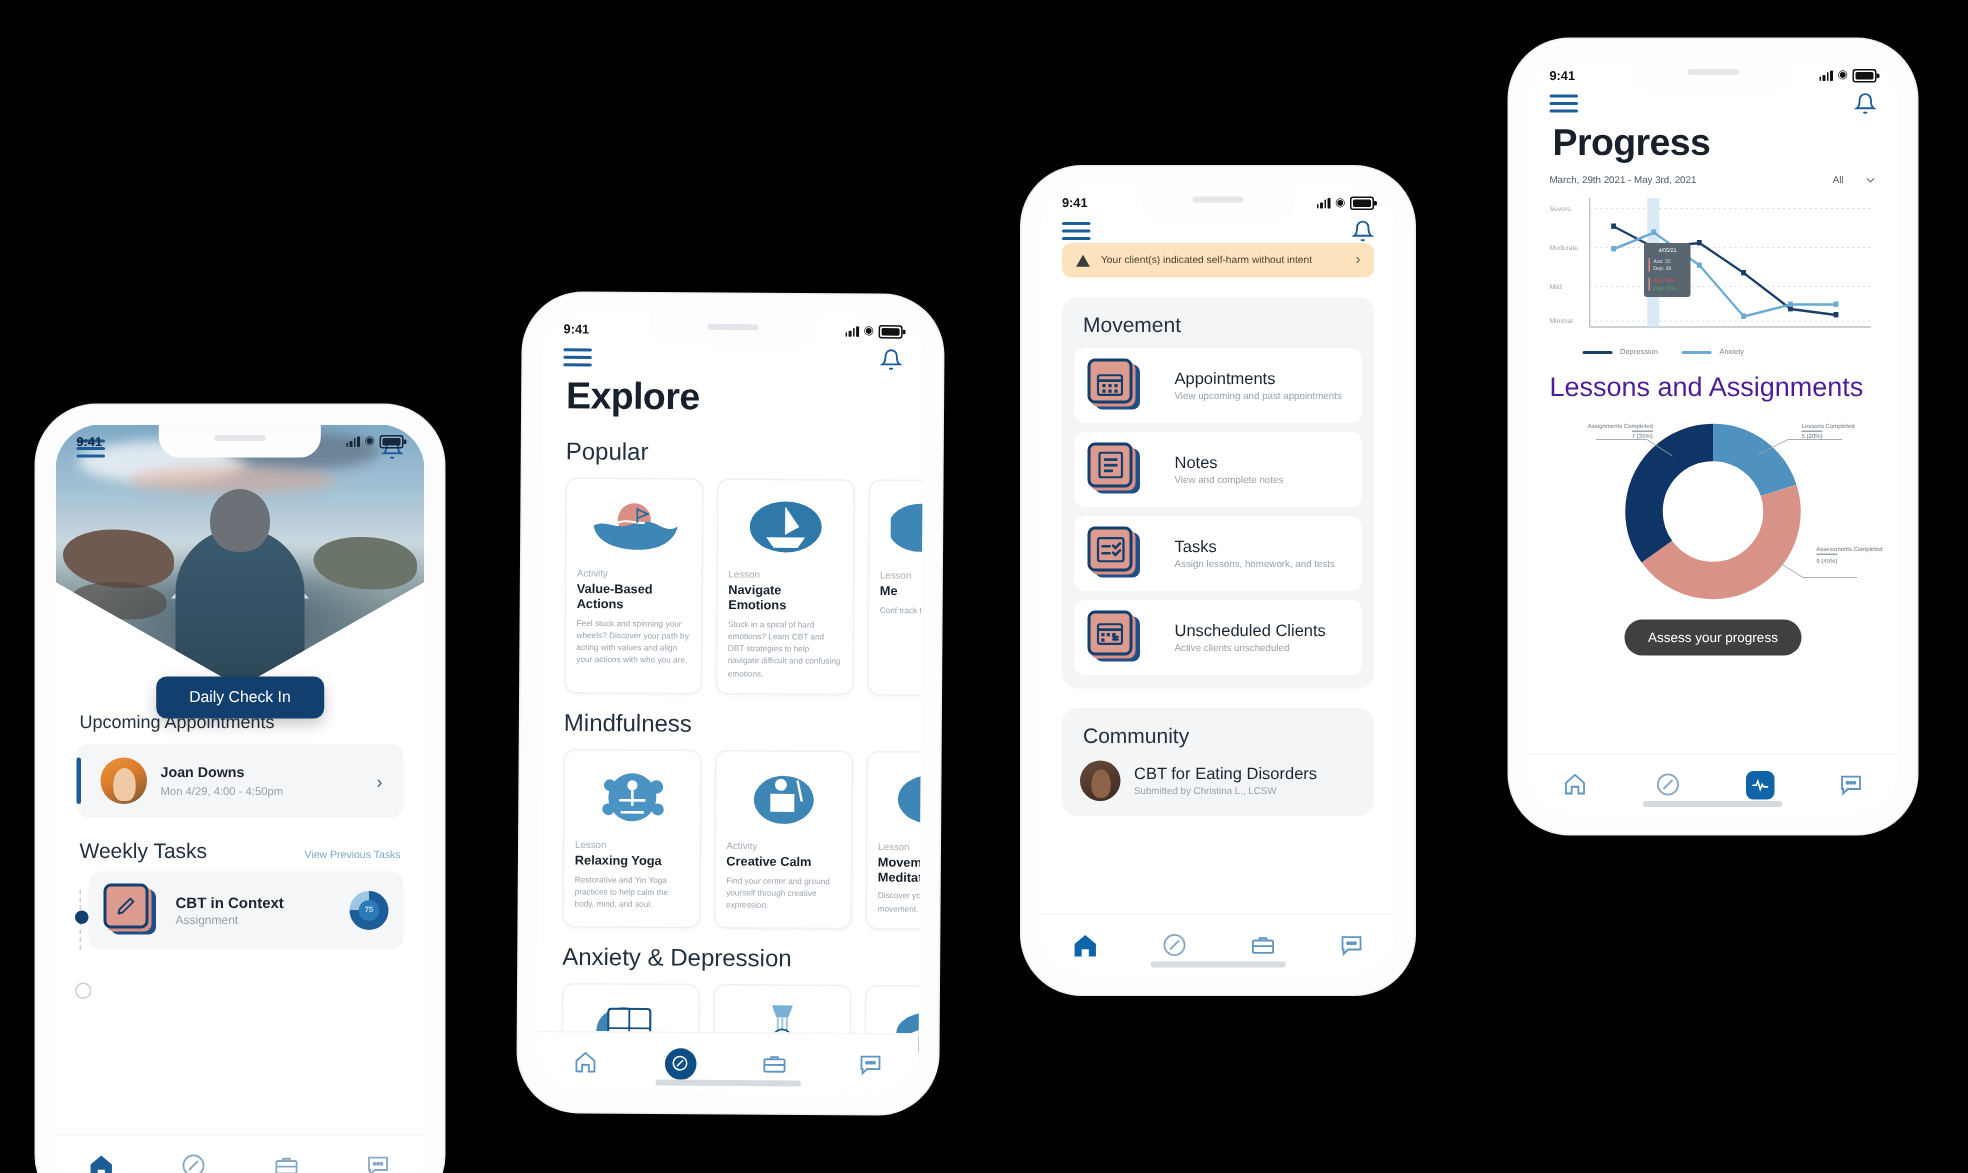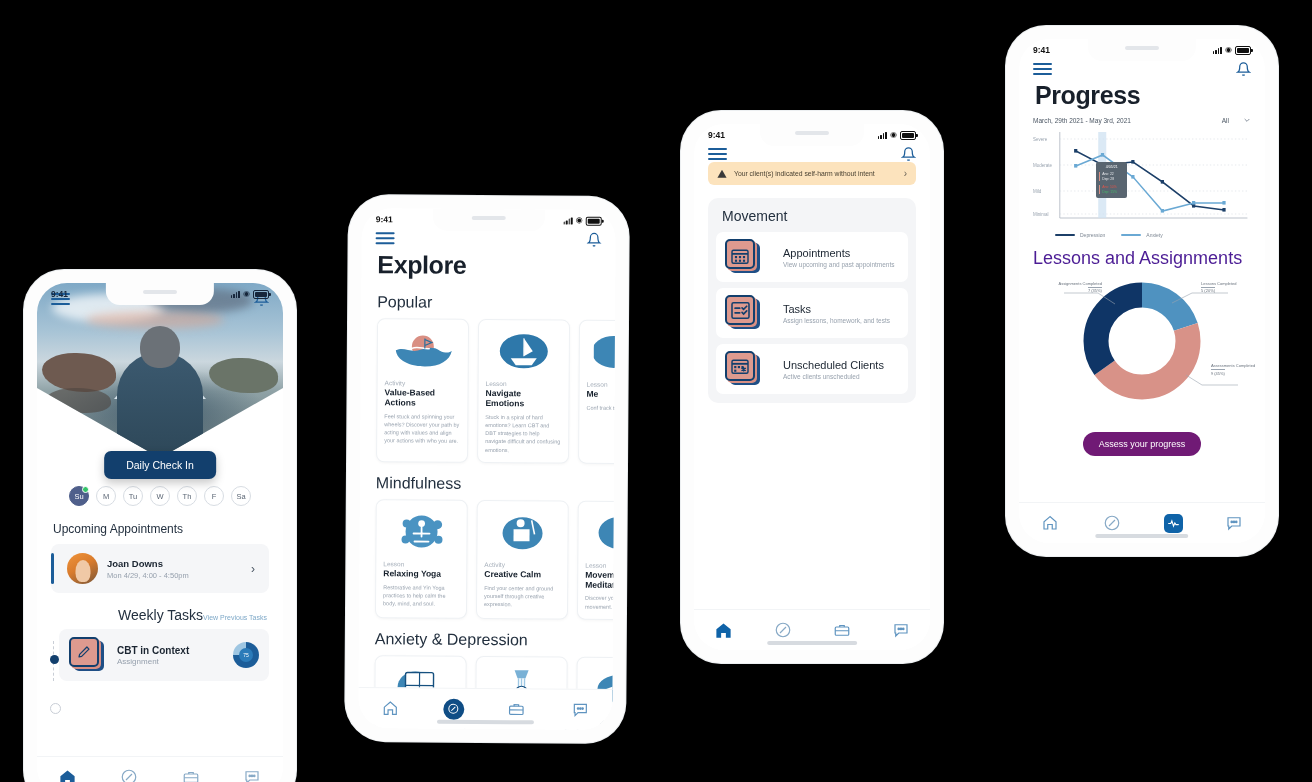--- a/index.html
+++ b/index.html
@@ -87,21 +87,21 @@
   .appt-card:before{content:"";position:absolute;left:0;top:9px;bottom:9px;width:2.5px;
     background:#1c5d99;border-radius:2px;}
   .avatar{width:31px;height:31px;border-radius:50%;flex:none;margin-left:6px;
     background:linear-gradient(150deg,#f0943a,#d97b2c 45%,#7a5638);position:relative;overflow:hidden;}
   .avatar:after{content:"";position:absolute;left:50%;top:7px;transform:translateX(-50%);
     width:15px;height:22px;border-radius:50% 50% 40% 40%;background:#f0c9a6;}
   .appt-info{margin-left:9px;flex:1;}
   .appt-name{font-size:9.5px;font-weight:bold;color:#1b2531;}
   .appt-time{font-size:7.5px;color:#96a0ad;margin-top:2px;}
   .chev{color:#4b5663;font-size:12px;padding-right:4px;}
-  .wt-head{display:flex;align-items:baseline;justify-content:flex-end;padding:14px 16px 6px;}
+  .wt-head{display:flex;align-items:baseline;justify-content:space-between;padding:14px 16px 6px;}
   .wt-head h3{margin:0;font-size:14px;font-weight:normal;color:#23303f;}
   .wt-link{font-size:7px;color:#7fa9c8;cursor:pointer;}
   .tasks{position:relative;padding-left:22px;}
   .rail{position:absolute;left:16px;top:12px;bottom:0;border-left:1px dashed #c9ced6;}
   .rail-dot{position:absolute;left:-4.5px;width:9px;height:9px;border-radius:50%;background:#123f6d;}
   .rail-dot.hollow{background:#fff;border:1.5px solid #c9ced6;}
   .task{margin:0 14px 7px 0;background:#f5f6f8;border-radius:8px;display:flex;align-items:center;
     padding:8px 10px;cursor:pointer;}
   .tile{width:38px;height:36px;flex:none;position:relative;}
   .tile .back{position:absolute;left:5px;top:4px;width:30px;height:30px;border-radius:5px;background:#1f4f86;}
@@ -163,21 +163,21 @@
   .filter{display:flex;align-items:center;gap:14px;font-size:6.5px;color:#4b5663;cursor:pointer;}
   .linechart{margin-top:6px;position:relative;height:98px;}
   .ylab{position:absolute;left:0;font-size:4.5px;color:#9aa4b0;transform:translateY(-50%);}
   .legend{display:flex;gap:16px;align-items:center;margin-top:4px;padding-left:22px;}
   .legend .li{display:flex;align-items:center;gap:5px;font-size:5px;color:#7d8793;}
   .legend .sw{width:20px;height:2px;border-radius:2px;}
   .lesson-title{font-size:18px;color:#4c1d95;padding:10px 14px 0;}
   .donutwrap{position:relative;height:138px;margin-top:2px;}
   .dlabel{position:absolute;font-size:4px;color:#6a737e;line-height:1.5;}
   .dlabel .val{border-top:.5px solid #9aa4b0;display:inline-block;padding-top:.5px;}
-  .assess{display:block;margin:23px auto 0;background:#701a75;color:#fff;border:none;
+  .assess{display:block;margin:4px auto 0;background:#404040;color:#fff;border:none;
     font-size:9px;padding:7px 16px;border-radius:14px;cursor:pointer;font-family:inherit;}
 </style>
 </head>
 <body>
 
 <div class="stage">
 
   <div class="phone" id="phone1">
     <div class="screen">
       <div class="notch"></div>
@@ -216,44 +216,20 @@
               <span></span>
             </div>
           <svg class="bell" viewBox="0 0 24 24" fill="none" stroke="#1c5d99" stroke-width="2">
             <path d="M18 8a6 6 0 1 0-12 0c0 7-3 9-3 9h18s-3-2-3-9"></path>
               <path d="M13.7 21a2 2 0 0 1-3.4 0"></path>
           </svg>
         </div>
       </div>
       <div class="checkin">Daily Check In</div>
 
-      <div class="days">
-        <div class="day active">
-            <span>Su</span>
-            <i class="dot"></i>
-          </div>
-        <div class="day">
-            <span>M</span>
-          </div>
-        <div class="day">
-            <span>Tu</span>
-          </div>
-        <div class="day">
-            <span>W</span>
-          </div>
-        <div class="day">
-            <span>Th</span>
-          </div>
-        <div class="day">
-            <span>F</span>
-          </div>
-        <div class="day">
-            <span>Sa</span>
-          </div>
-      </div>
 
       <div class="sec-title">Upcoming Appointments</div>
       <div class="appt-card">
         <div class="avatar"></div>
         <div class="appt-info">
           <div class="appt-name">Joan Downs</div>
           <div class="appt-time">Mon 4/29, 4:00 - 4:50pm</div>
         </div>
         <div class="chev">›</div>
       </div>
@@ -566,20 +542,40 @@
           <div class="dinfo">
             <div class="dt">Appointments</div>
             <div class="ds">View upcoming and past appointments</div>
           </div>
         </div>
         <div class="drow">
           <div class="tile">
             <div class="back"></div>
               <div class="mid"></div>
             <div class="front">
+              <svg width="17" height="18" viewBox="0 0 22 24">
+                  <rect x="1" y="1" width="20" height="22" rx="2" fill="#dd9a8f" stroke="#123f6d" stroke-width="2"></rect>
+                  <g fill="#123f6d">
+                    <rect x="5" y="6" width="12" height="2.4"></rect>
+                    <rect x="5" y="11" width="12" height="2.4"></rect>
+                    <rect x="5" y="16" width="8" height="2.4"></rect>
+                  </g>
+                </svg>
+            </div>
+          </div>
+          <div class="dinfo">
+            <div class="dt">Notes</div>
+            <div class="ds">View and complete notes</div>
+          </div>
+        </div>
+        <div class="drow">
+          <div class="tile">
+            <div class="back"></div>
+              <div class="mid"></div>
+            <div class="front">
               <svg width="19" height="17" viewBox="0 0 24 22">
                   <rect x="1" y="1" width="22" height="20" rx="2" fill="#dd9a8f" stroke="#123f6d" stroke-width="2"></rect>
                   <g stroke="#123f6d" stroke-width="2.2" fill="none" stroke-linecap="round">
                     <path d="M5 8h6"></path>
                     <path d="M5 14h6"></path>
                     <path d="M14 7.5 16 9.5 20 5.5"></path>
                     <path d="M14 13.5 16 15.5 20 11.5"></path>
                   </g>
                 </svg>
             </div>
@@ -607,20 +603,30 @@
                 </svg>
             </div>
           </div>
           <div class="dinfo">
             <div class="dt">Unscheduled Clients</div>
             <div class="ds">Active clients unscheduled</div>
           </div>
         </div>
       </div>
 
+      <div class="panel">
+        <h3>Community</h3>
+        <div class="comm">
+          <div class="cav"></div>
+          <div>
+            <div class="ct">CBT for Eating Disorders</div>
+            <div class="cs">Submitted by Christina L., LCSW</div>
+          </div>
+        </div>
+      </div>
 
       <div class="botnav">
         <div class="navbtn">
           <svg width="19" height="19" viewBox="0 0 24 24" fill="#0f63a8">
               <path d="M12 3 3 10.5V21h6v-6h6v6h6V10.5Z"></path>
             </svg>
         </div>
         <div class="navbtn">
           <svg width="18" height="18" viewBox="0 0 24 24" fill="none" stroke="#87a9c6" stroke-width="1.6">
               <circle cx="12" cy="12" r="9"></circle>

